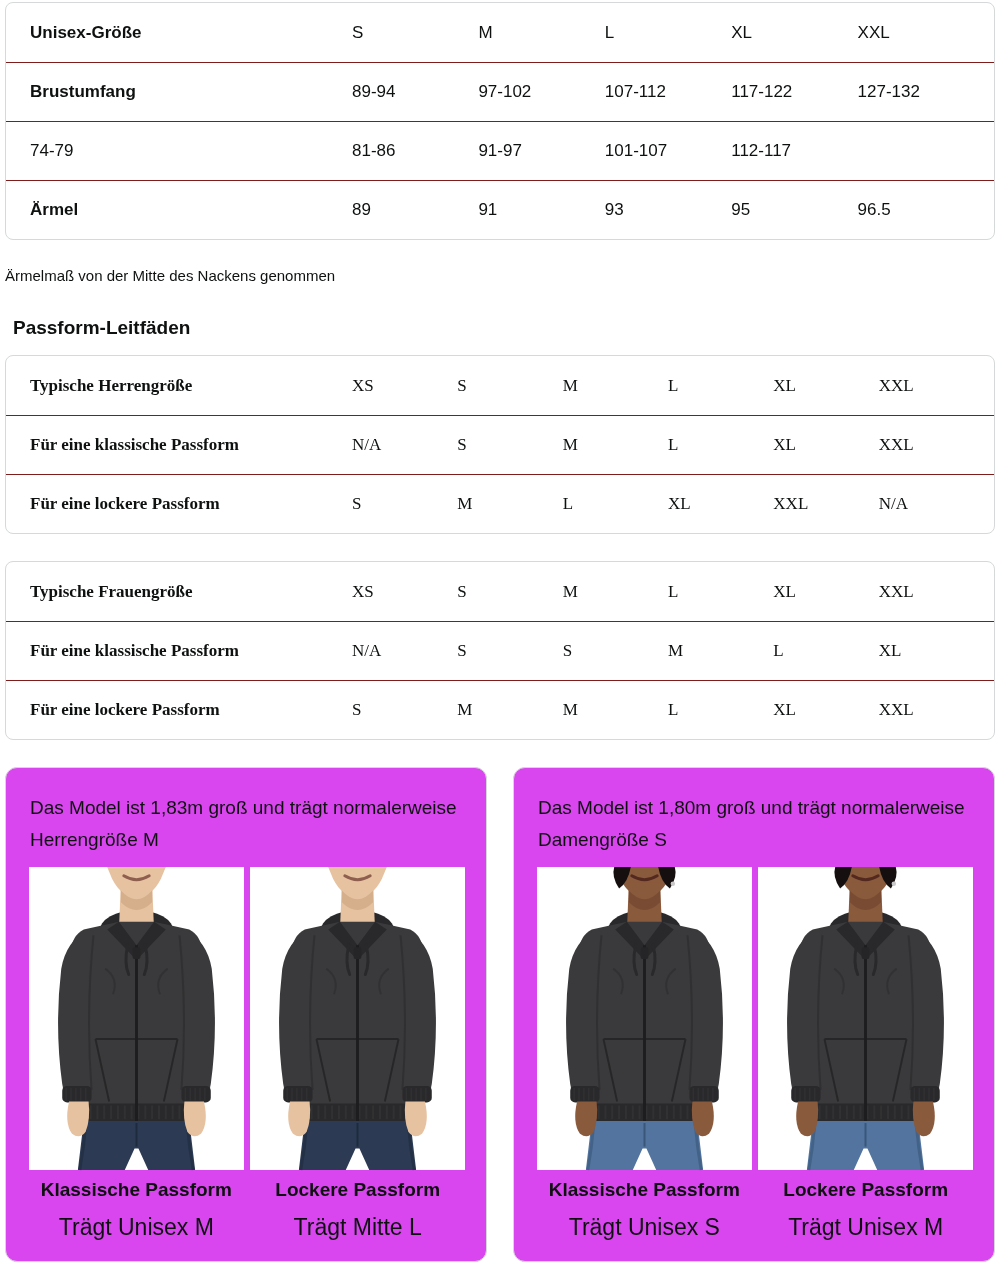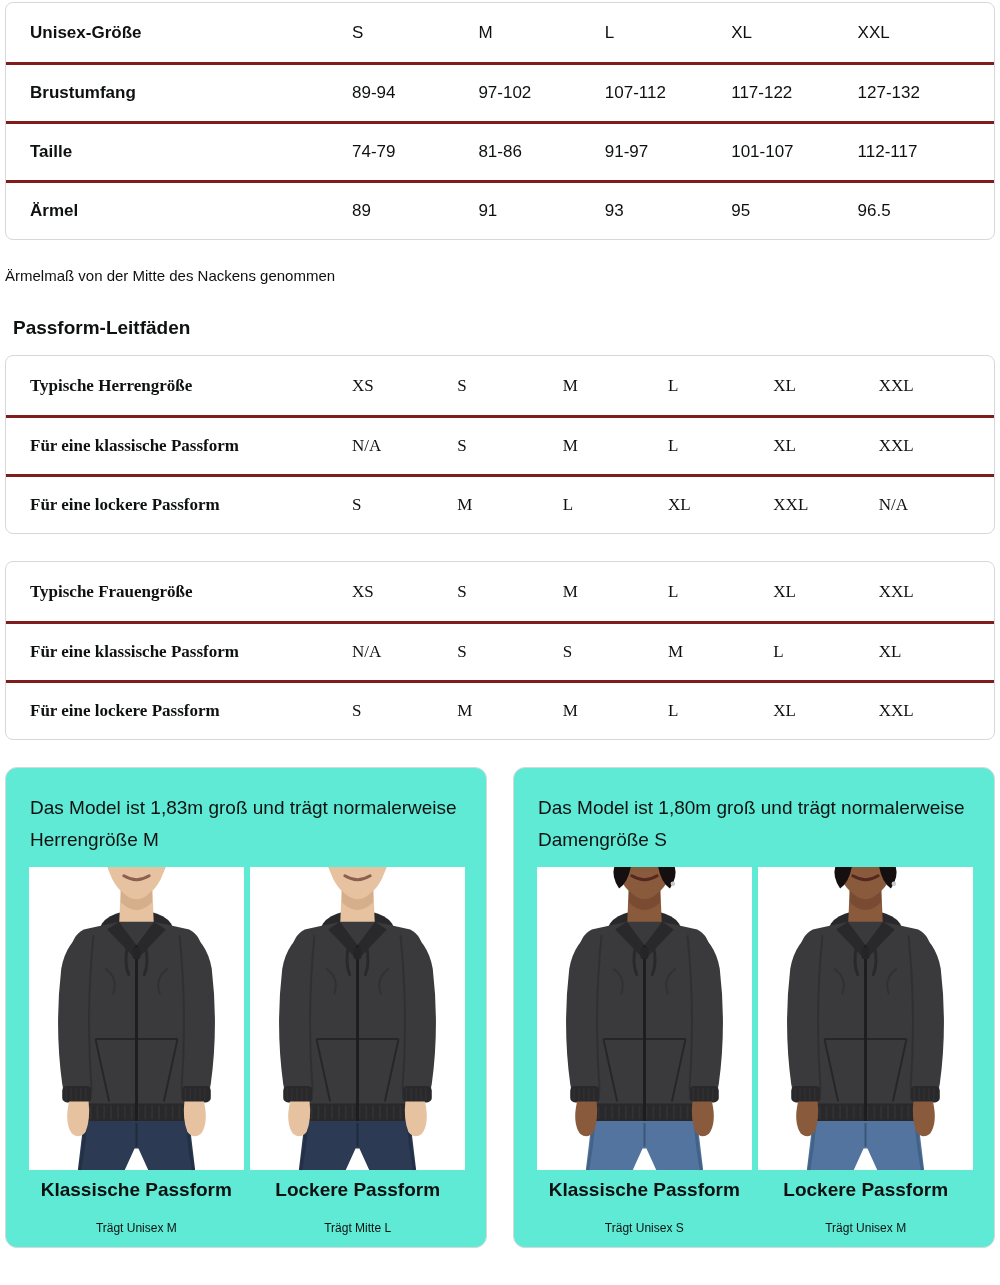--- a/index.html
+++ b/index.html
@@ -21,21 +21,21 @@
     border: 1px solid #D5D9D9;
     border-radius: 8px;
     background: #fff;
     overflow: hidden;
   }
   .t-row {
     display: grid;
     align-items: center;
     min-height: 59px;
     padding: 0 10px 0 24px;
-    border-top: 3px solid #7f1d1d;
+    border-top: 1px solid #7f1d1d;
   }
   .t-row:first-child { border-top: none; }
   .t-row.cols5 { grid-template-columns: 322px repeat(5, 1fr); }
   .t-row.cols6 { grid-template-columns: 322px repeat(6, 1fr); }
   .t-label { font-weight: 700; font-size: 17px; }
   .t-cell  { font-size: 17px; }
   .footnote {
     font-size: 15px;
     margin: 27px 0 0 0;
   }
@@ -48,22 +48,22 @@
   .fit-table:last-of-type { margin-bottom: 0; }
   .cards {
     display: flex;
     gap: 26px;
     margin-top: 27px;
   }
   .card {
     flex: 1;
     border: 1px solid #D5D9D9;
     border-radius: 12px;
-    background: #5eead4;
-    padding: 24px 14px 12px 24px;
+    background: #d946ef;
+    padding: 24px 14px 20px 24px;
   }
   .card-desc {
     font-size: 19px;
     line-height: 32px;
     margin: 0 0 10px 0;
     font-weight: 400;
   }
   .figures { display: flex; justify-content: space-between; padding-right: 8px; }
   .figure {
     width: 49%;
@@ -72,22 +72,22 @@
     align-items: center;
   }
   .figure svg { width: 215px; height: 305px; display: block; }
   .fit-label {
     font-weight: 700;
     font-size: 19px;
     margin-top: 8px;
     text-align: center;
   }
   .size-label {
-    font-size: 12px;
-    margin-top: 20px;
+    font-size: 23px;
+    margin-top: 13px;
     text-align: center;
   }
 </style>
 </head>
 <body>
 
 <div class="page">
 
 
   <div class="box">
@@ -101,21 +101,20 @@
       </div>
       <div class="t-row cols5">
         <span class="t-label">Brustumfang</span>
         <span class="t-cell">89-94</span>
         <span class="t-cell">97-102</span>
         <span class="t-cell">107-112</span>
         <span class="t-cell">117-122</span>
         <span class="t-cell">127-132</span>
       </div>
       <div class="t-row cols5">
-        <span class="t-label">Taille</span>
         <span class="t-cell">74-79</span>
         <span class="t-cell">81-86</span>
         <span class="t-cell">91-97</span>
         <span class="t-cell">101-107</span>
         <span class="t-cell">112-117</span>
       </div>
       <div class="t-row cols5">
         <span class="t-label">Ärmel</span>
         <span class="t-cell">89</span>
         <span class="t-cell">91</span>

